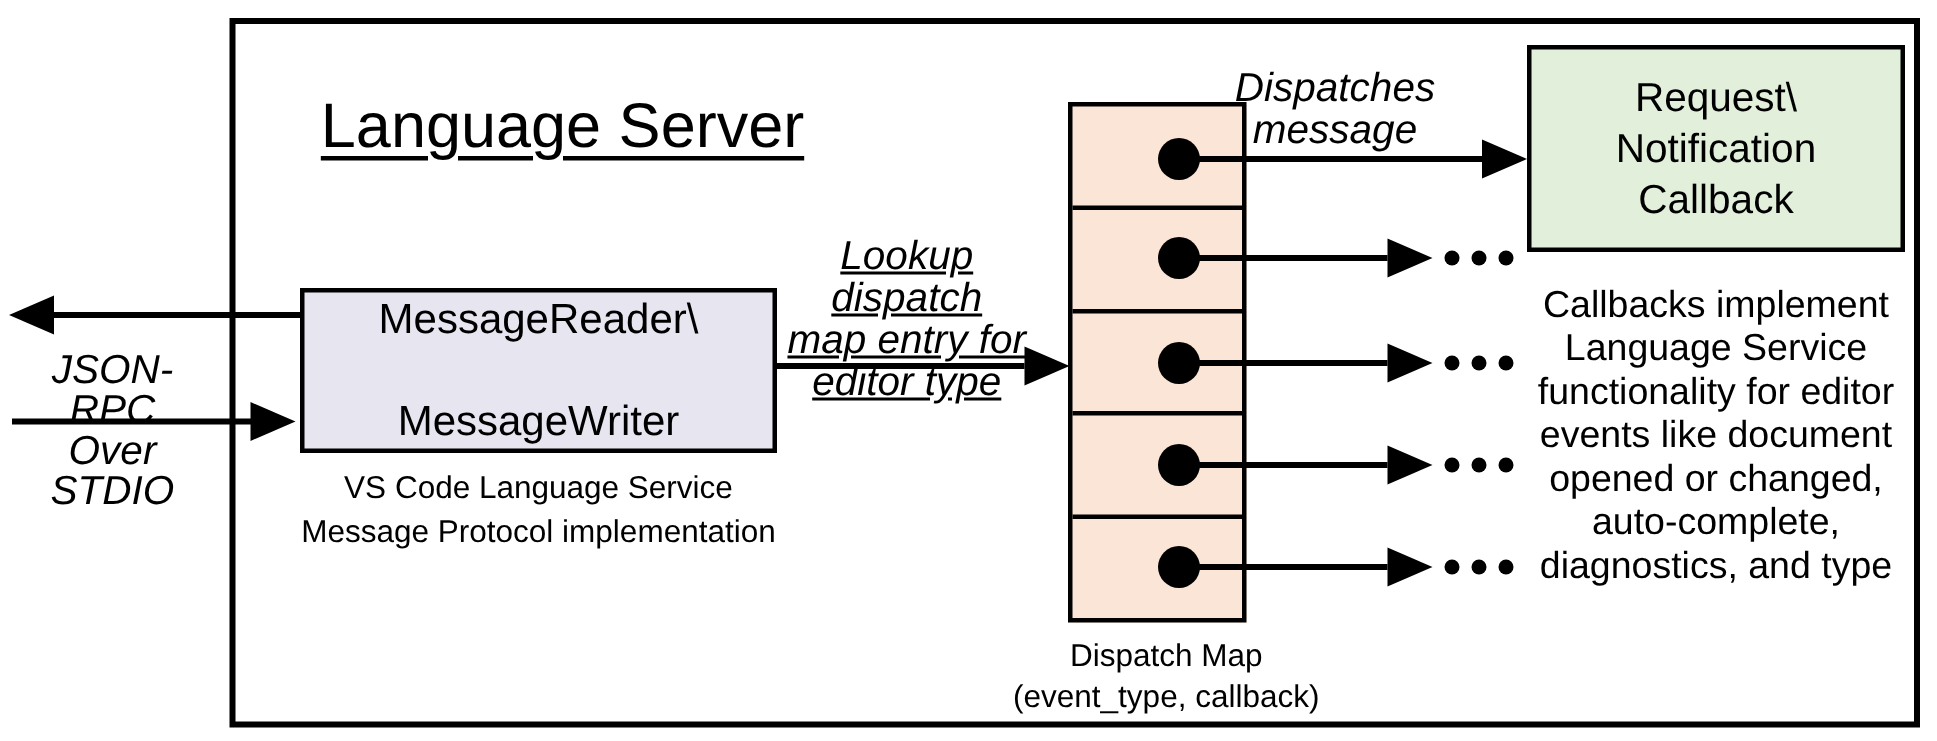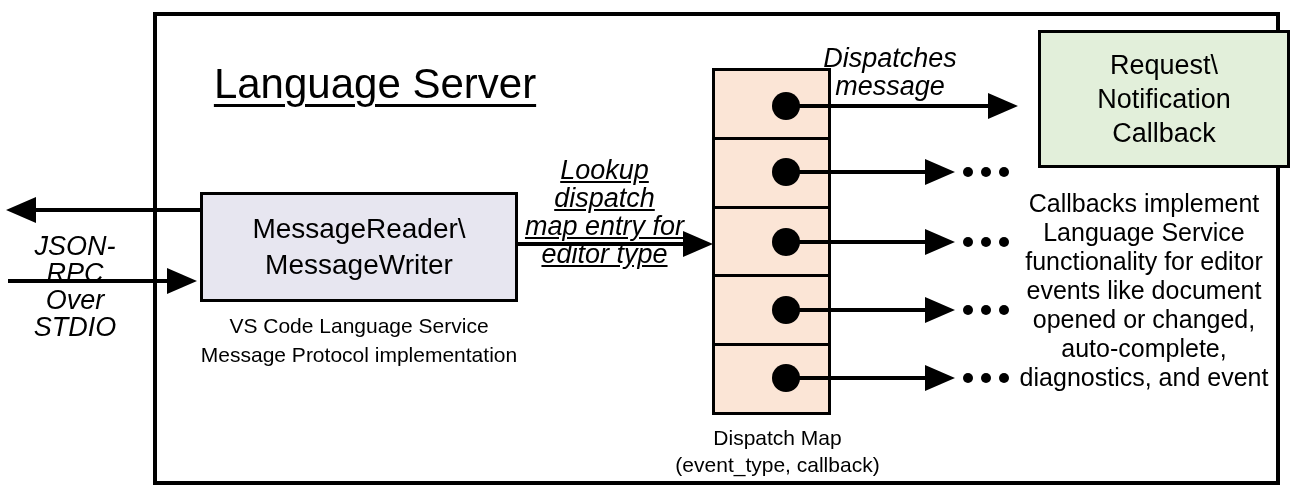--- a/index.html
+++ b/index.html
@@ -35,39 +35,39 @@
     text-align: center; font-size: 42px;
     text-decoration: underline;
     text-decoration-thickness: 3px;
     text-underline-offset: 6px;
   }
   .italic-label { font-style: italic; font-size: 27px; line-height: 28px; text-align: center; position: absolute; }
   .caption { font-size: 21px; line-height: 29px; text-align: center; position: absolute; }
   #message-box {
     position: absolute; left: 200px; top: 192px; width: 318px; height: 110px;
     background: #E7E6F0; border: 3px solid #000; box-sizing: border-box;
-    display: flex; flex-direction: column; align-items: center; justify-content: center;
+    display: flex; flex-direction: column; align-items: center; justify-content: space-between;
     font-size: 28px; line-height: 36px;
   }
   #dispatch-map {
     position: absolute; left: 712px; top: 68px; width: 119px; height: 347px;
     background: #FBE5D6; border: 3px solid #000; box-sizing: border-box;
     display: flex; flex-direction: column;
   }
   .dm-cell { flex: 1; border-bottom: 3px solid #000; }
   .dm-cell:last-child { border-bottom: none; }
   .dm-dot {
     position: absolute; width: 28px; height: 28px; border-radius: 50%; background: #000;
     left: 772px;
   }
   #callback-box {
     position: absolute; left: 1018px; top: 30px; width: 252px; height: 138px;
     background: #E2EFDA; border: 3px solid #000; box-sizing: border-box;
     display: flex; flex-direction: column; align-items: center; justify-content: center;
-    font-size: 27px; line-height: 34px; margin-left: 20px;
+    font-size: 27px; line-height: 34px;
   }
   .ellipsis { position: absolute; display: flex; gap: 8px; }
   .edot { width: 10px; height: 10px; border-radius: 50%; background: #000; }
   #callbacks-note {
     position: absolute; left: 1012px; top: 189px; width: 264px;
     font-size: 25px; line-height: 29px; text-align: center;
   }
 </style>
 </head>
 <body>
@@ -168,21 +168,21 @@
     <div>Callback</div>
   </div>
 
   <div id="callbacks-note">
     <div>Callbacks implement</div>
     <div>Language Service</div>
     <div>functionality for editor</div>
     <div>events like document</div>
     <div>opened or changed,</div>
     <div>auto-complete,</div>
-    <div>diagnostics, and event</div>
+    <div>diagnostics, and type</div>
   </div>
 
   <div class="caption" style="left:655px; top:424px; width:245px; line-height:27px;">
     <div>Dispatch Map</div>
     <div>(event_type, callback)</div>
   </div>
 
 </div>
 
 </body></html>

